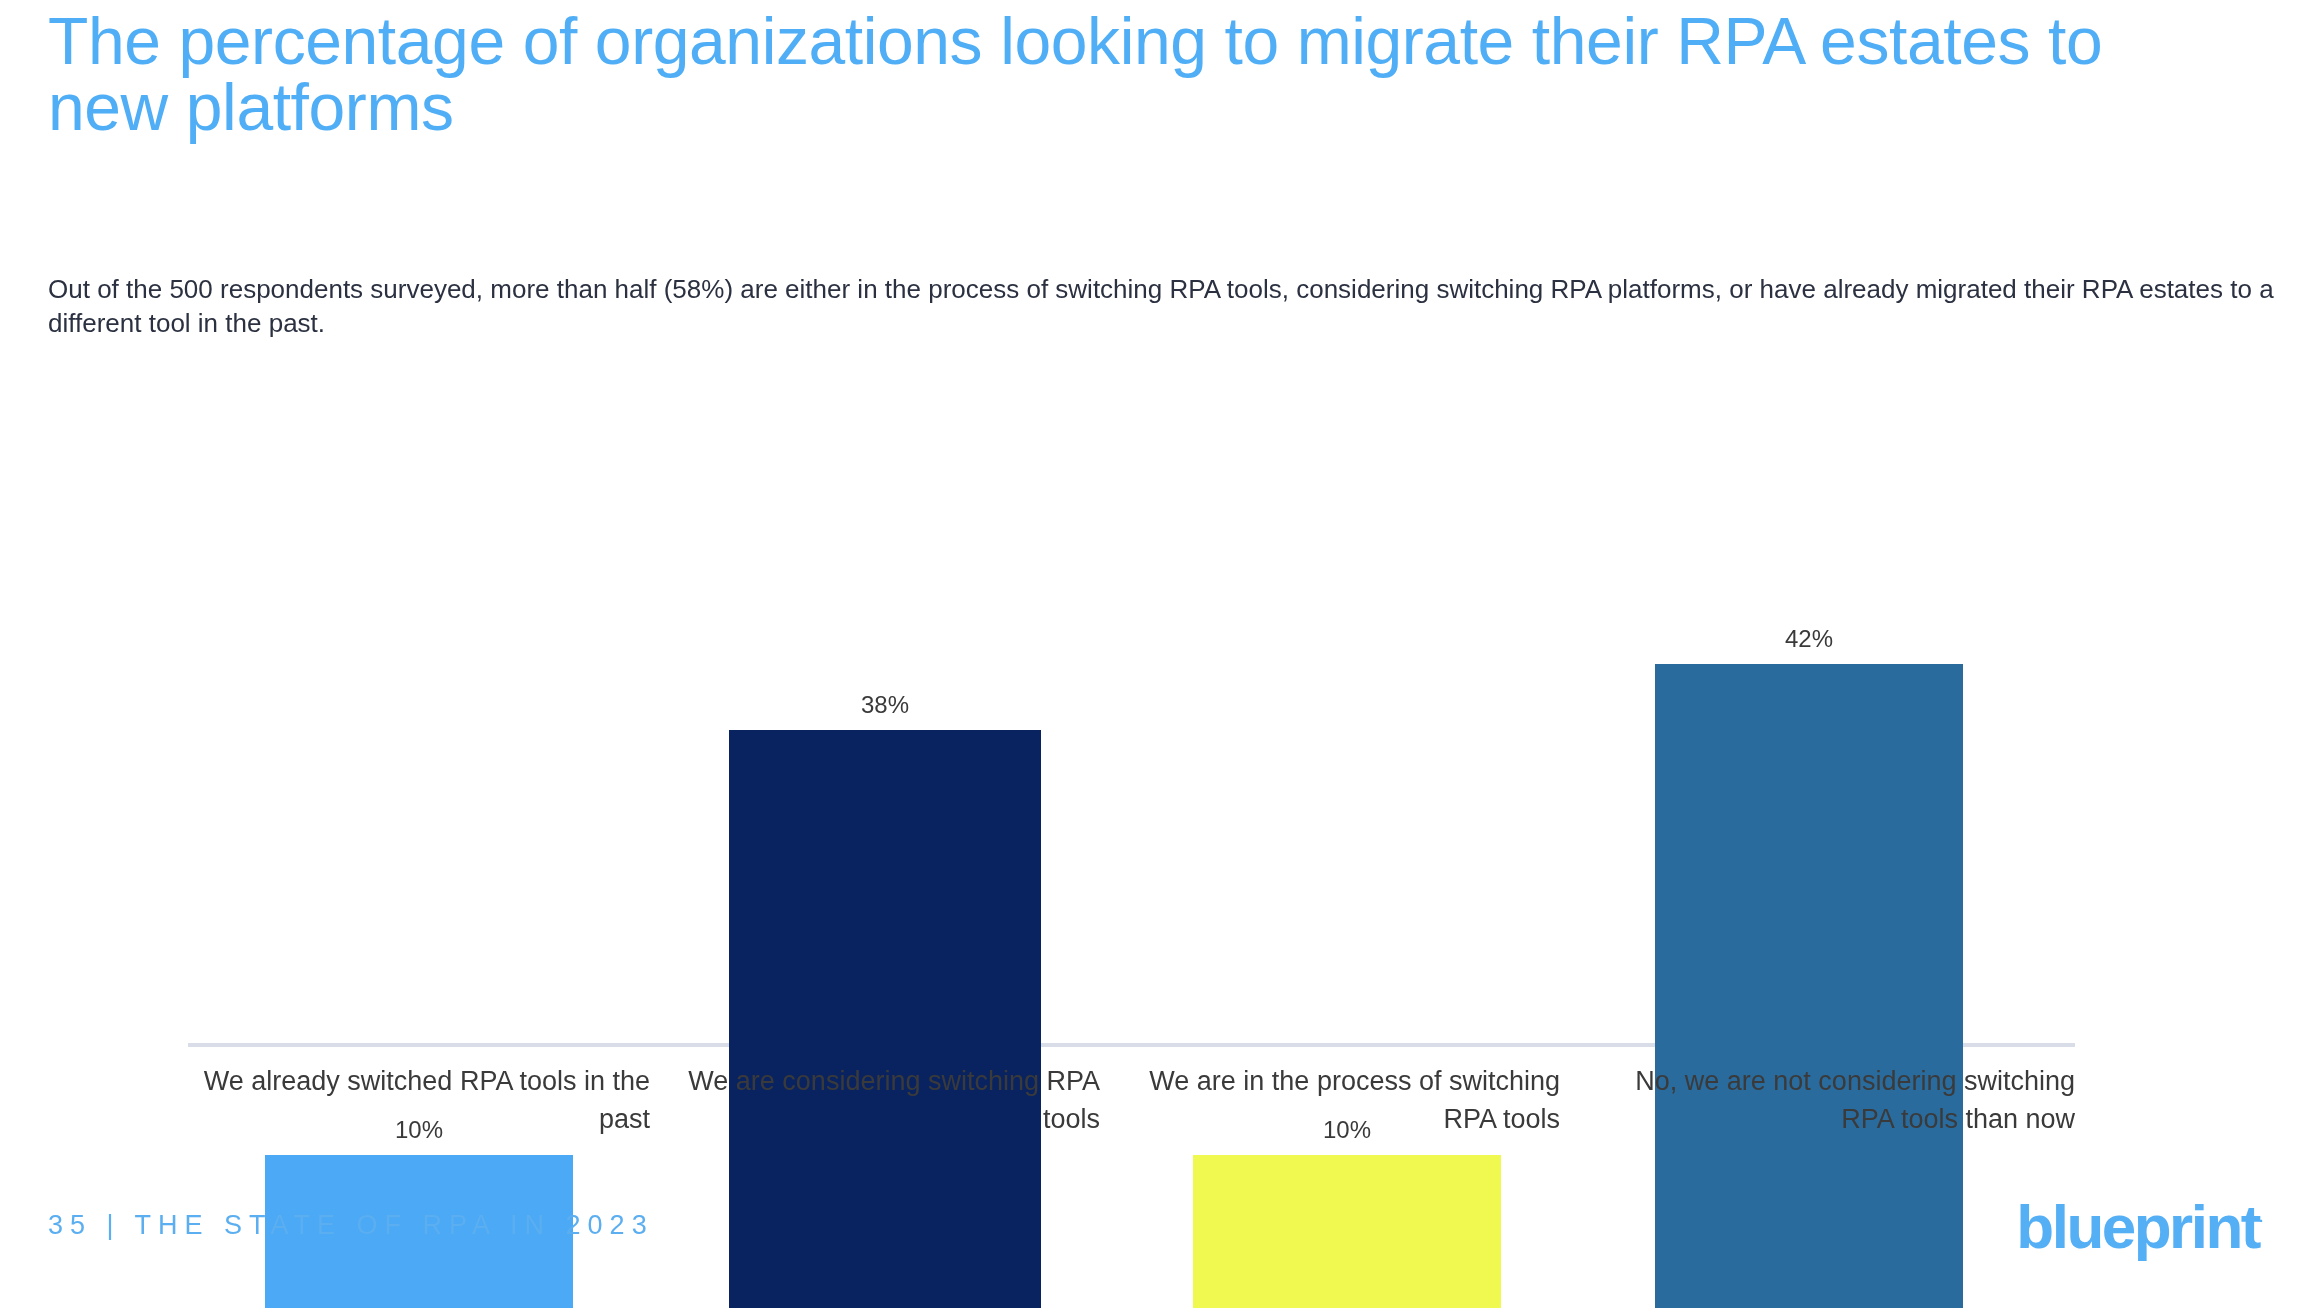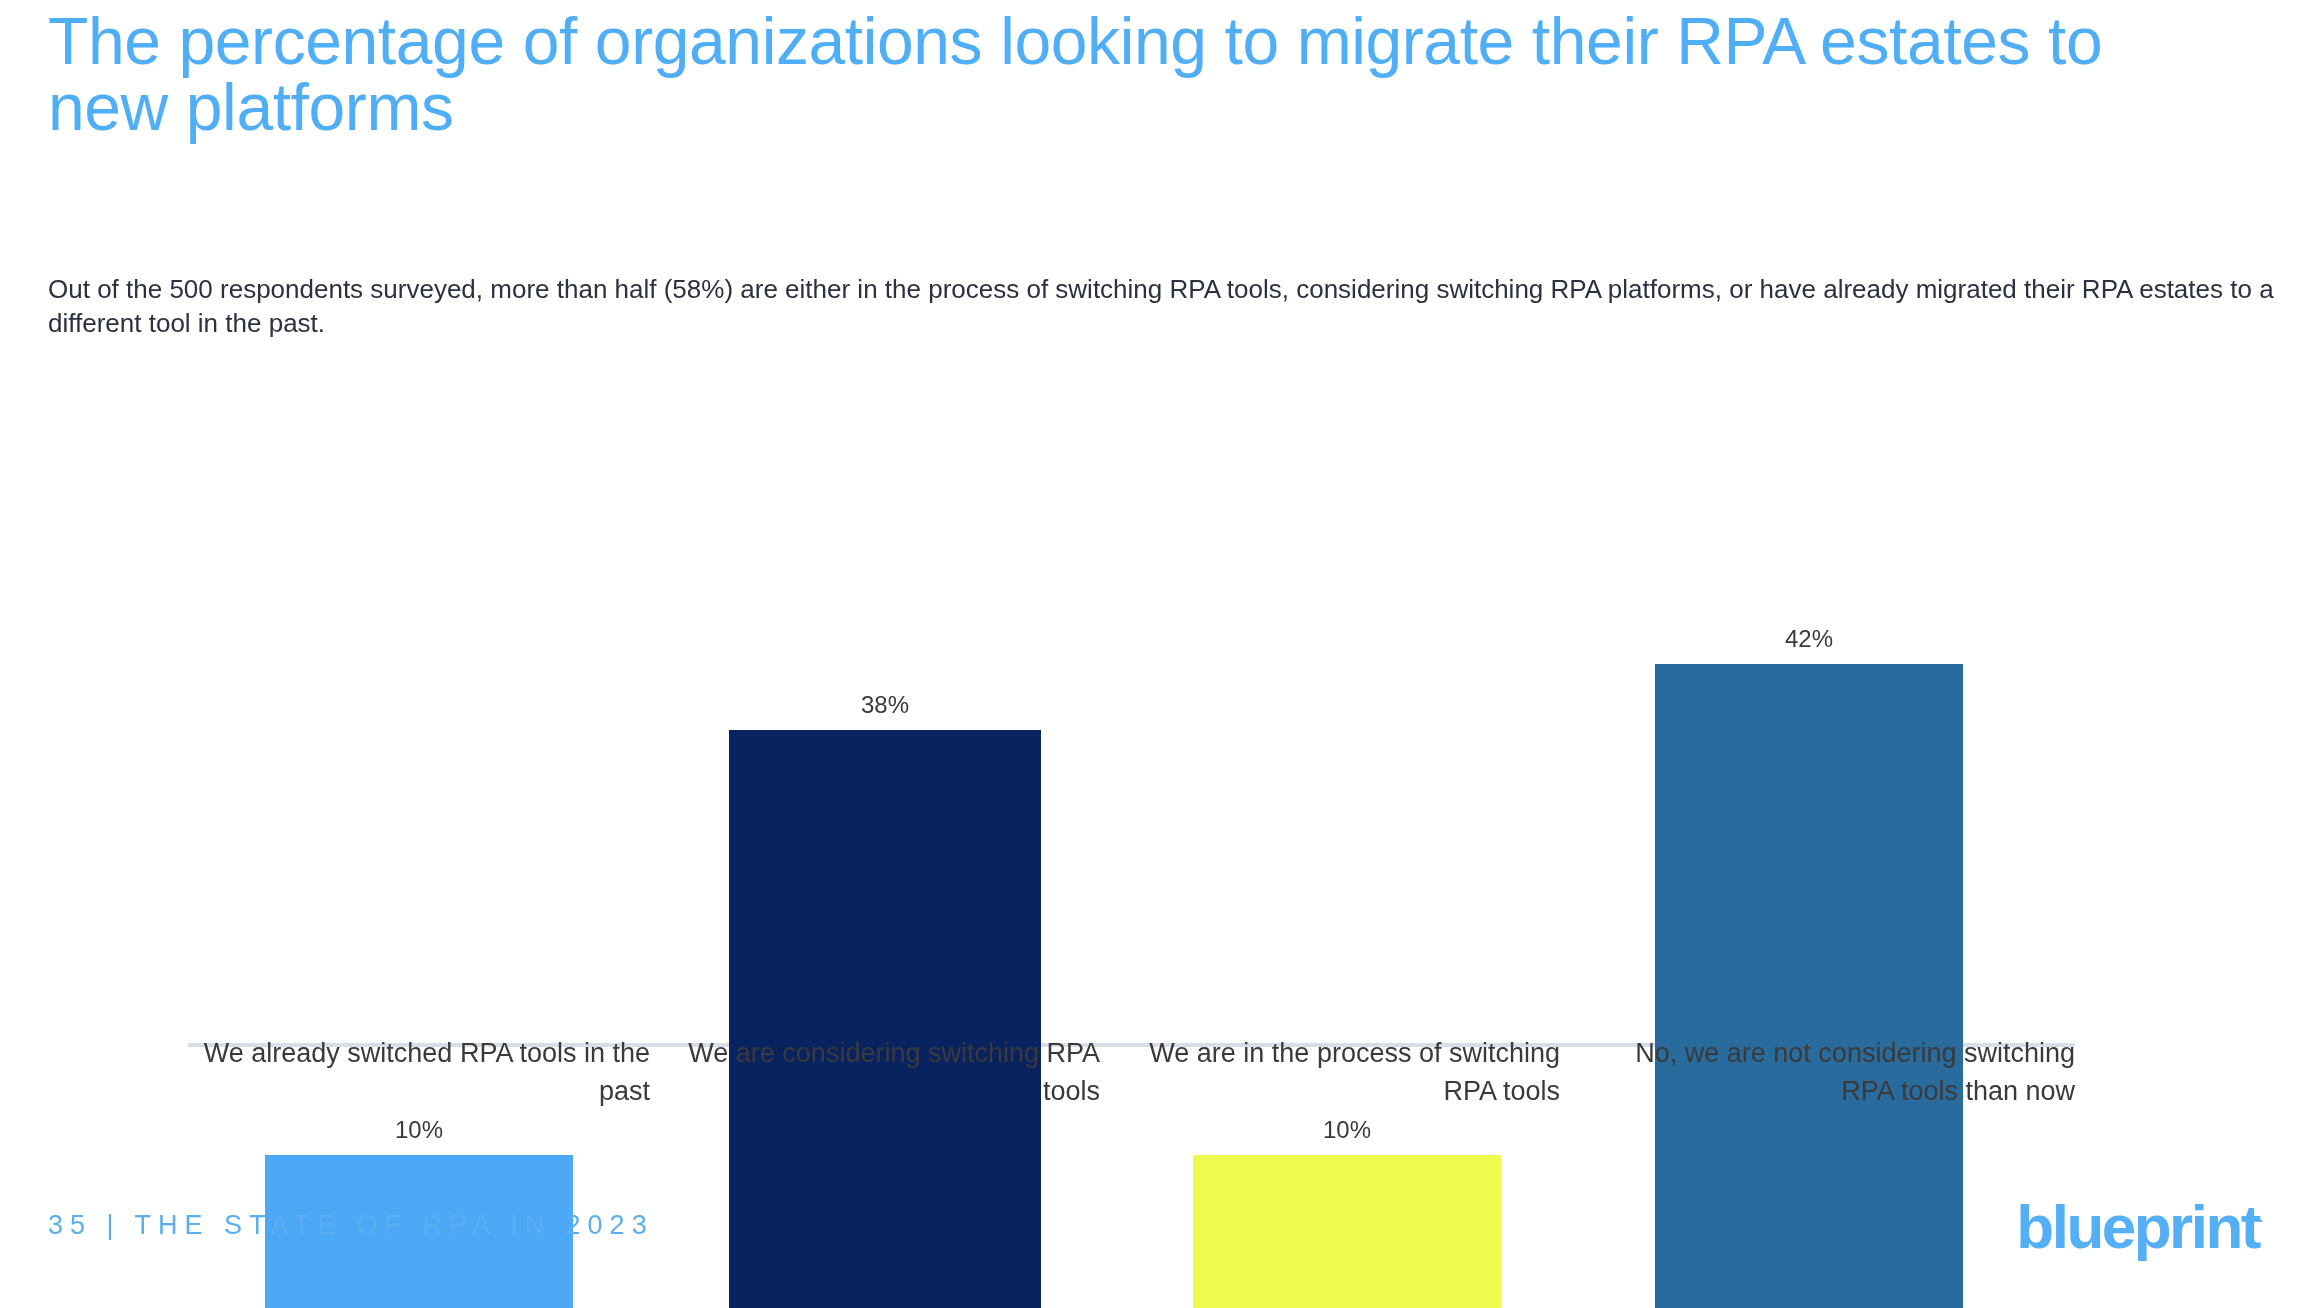--- a/index.html
+++ b/index.html
@@ -87,21 +87,21 @@
     white-space: nowrap;
     line-height: 1;
   }
 
   .cat-label {
     position: absolute;
     font-size: 27px;
     line-height: 1.42;
     color: #3A3A3A;
     text-align: right;
-    top: 1034px;
+    top: 1062px;
   }
 
   
   .footer-left {
     position: absolute;
     left: 48px;
     top: 1210px;
     font-size: 27px;
     letter-spacing: 7px;
     color: #5BAEF0;

